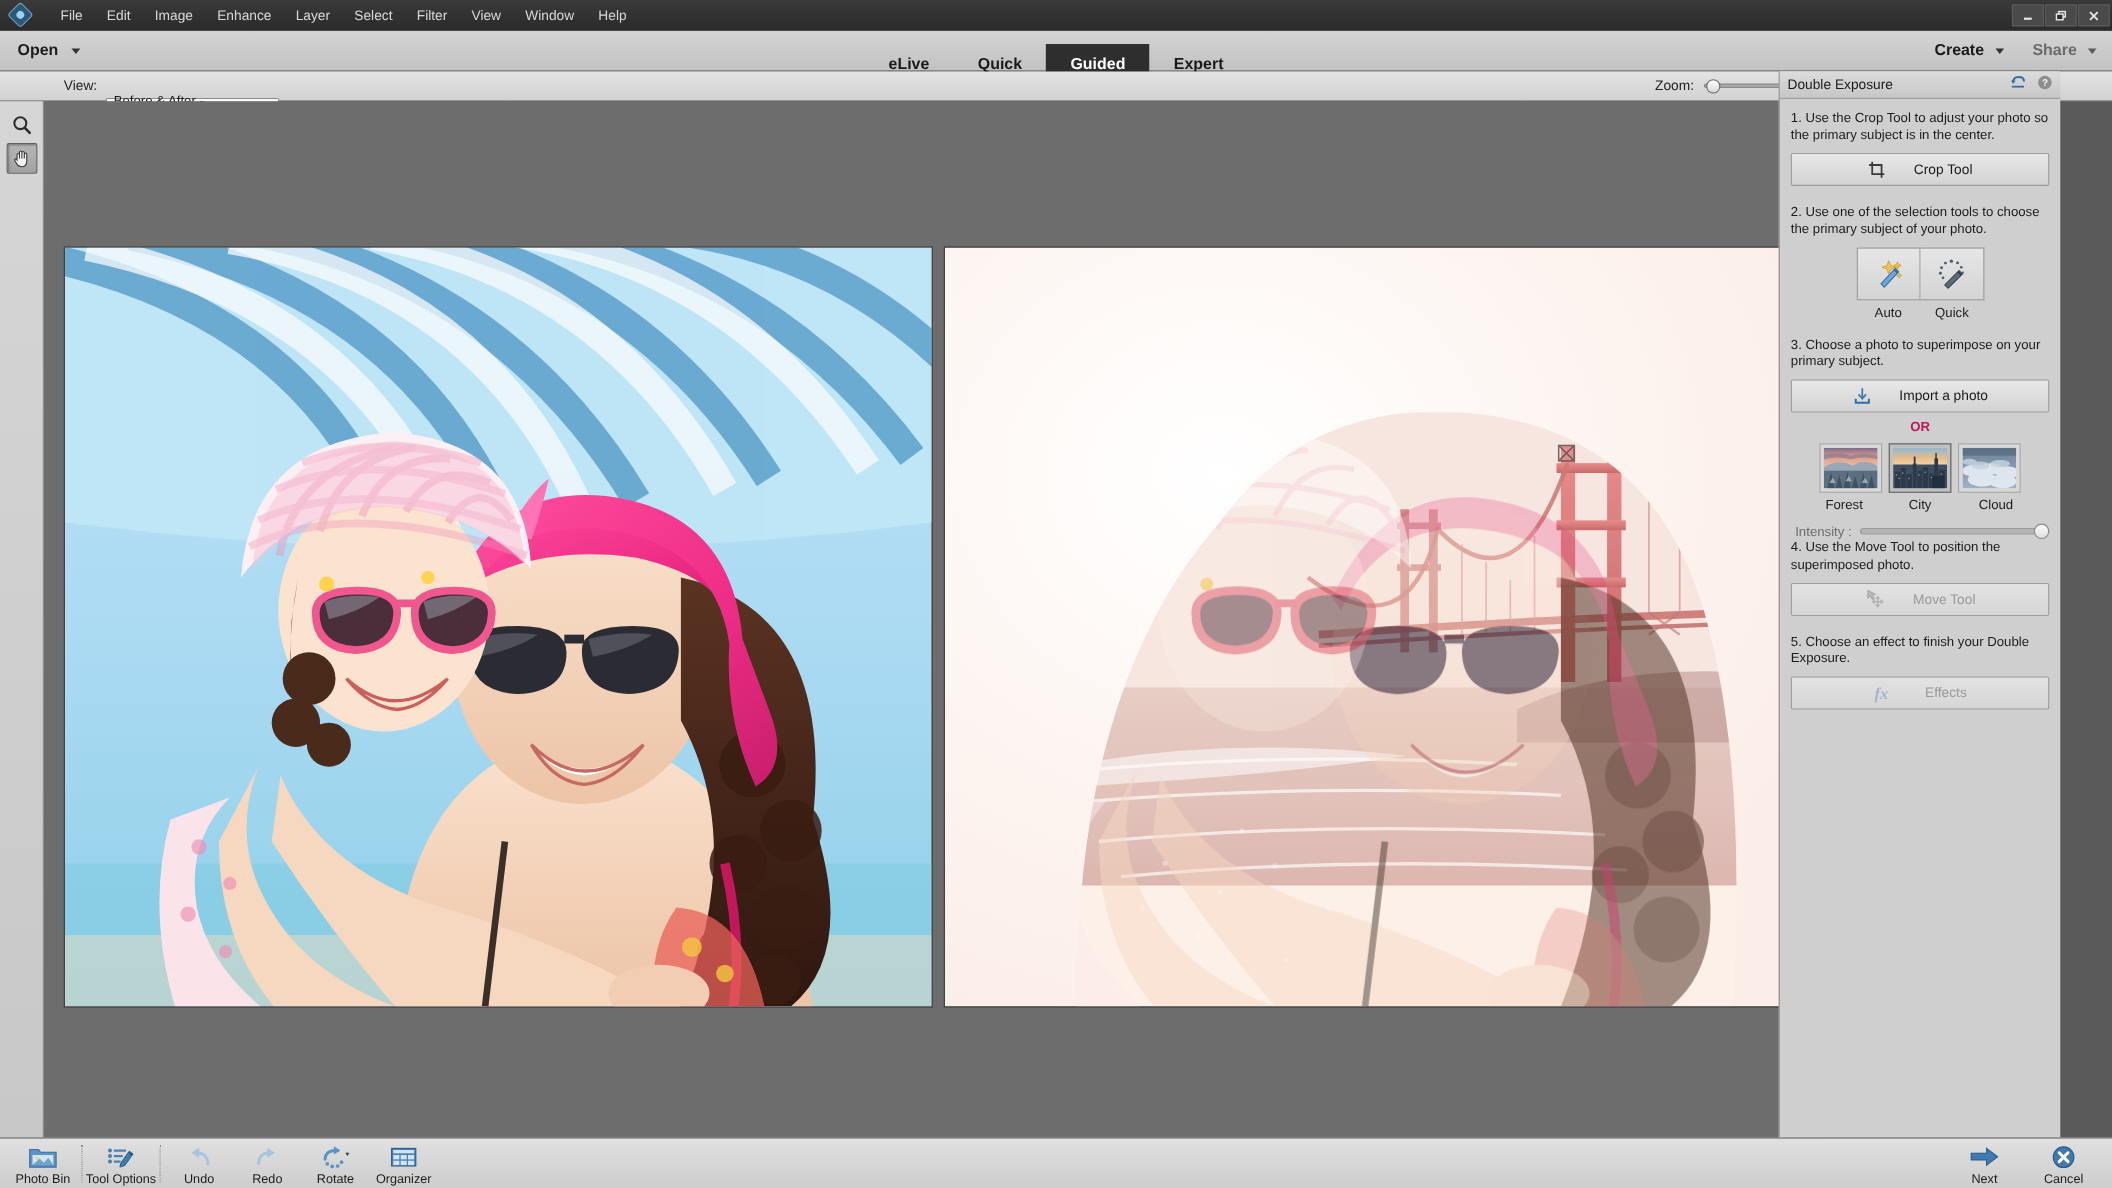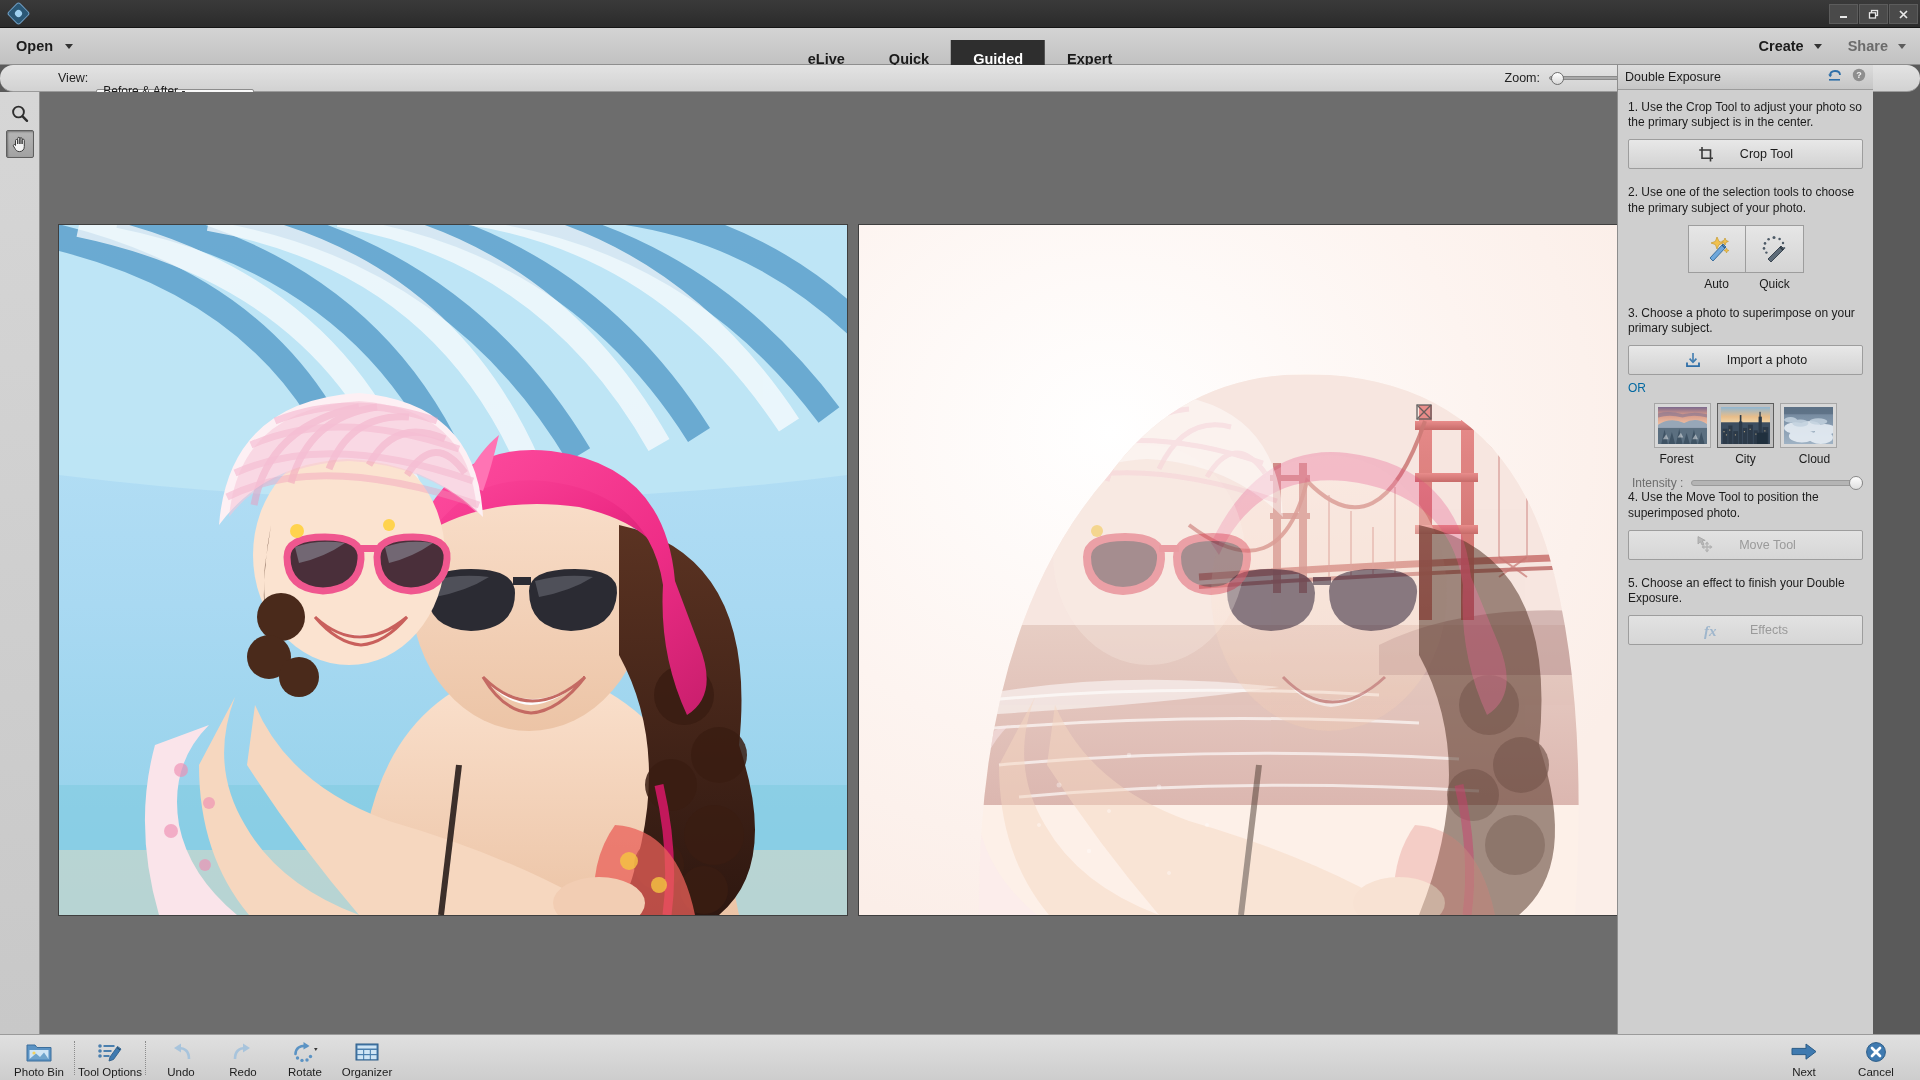--- a/index.html
+++ b/index.html
@@ -81,21 +81,21 @@
   }
   .trbtn { display: flex; align-items: center; gap: 10px; font-size: 14.5px; font-weight: bold; cursor: default; }
   .trbtn.dark { color: #1b1b1b; }
   .trbtn.gray { color: #6b6b6b; }
 
   
   .optionsbar {
     position: absolute; left: 0; top: 65px; width: 1920px; height: 27px;
     background: linear-gradient(#e3e3e3, #d2d2d2);
     border-bottom: 1px solid #9a9a9a;
-    display: flex; align-items: center; border-radius: 13px;
+    display: flex; align-items: center;
   }
   .viewgroup { display: flex; align-items: center; gap: 8px; margin-left: 58px; }
   .viewlabel { font-size: 12.5px; color: #222; }
   .viewselect {
     display: flex; align-items: center; justify-content: space-between;
     width: 158px; height: 19px; padding: 0 6px;
     background: linear-gradient(#fafafa, #dcdcdc);
     border: 1px solid #8d8d8d; border-radius: 2px;
     font-size: 12px; color: #1b1b1b; cursor: default; margin-top: 40px;
   }
@@ -174,21 +174,21 @@
   .seltools { display: flex; justify-content: center; gap: 0; margin-bottom: 4px; }
   .seltool {
     width: 58px; height: 48px;
     background: linear-gradient(#e6e6e6, #d4d4d4);
     border: 1px solid #9d9d9d;
     display: flex; align-items: center; justify-content: center; cursor: default;
   }
   .seltool + .seltool { border-left: none; }
   .sellabels { display: flex; justify-content: center; gap: 0; margin-bottom: 15px; }
   .sellabel { width: 58px; text-align: center; font-size: 12px; color: #1c1c1c; }
-  .or-row { text-align: left; font-size: 12px; color: #0369a1; margin: 2px 0 8px; }
+  .or-row { text-align: center; font-size: 12px; color: #be185d; margin: 2px 0 8px; font-weight: bold; }
   .thumbs { display: flex; justify-content: center; gap: 6px; }
   .thumb-wrap {
     width: 57px; height: 45px; padding: 3px;
     background: #d8d8d8; border: 1px solid #a6a6a6; cursor: default;
   }
   .thumb-wrap.selected { border: 1px solid #5d5d5d; background: #c0c0c0; }
   .thumb { width: 100%; height: 100%; position: relative; overflow: hidden; }
   .thlabels { display: flex; justify-content: center; gap: 6px; margin: 4px 0 10px; }
   .thlabel { width: 63px; text-align: center; font-size: 12px; color: #1c1c1c; }
   .intensity-row { display: flex; align-items: center; gap: 8px; padding-left: 4px; }
@@ -220,20 +220,32 @@
   .tbright .tbitem { width: 64px; }
 </style>
 </head>
 <body>
 
 <div class="app">
 
   <div class="titlebar">
     <div class="app-logo">
       <div class="logo-dia"></div>
+    </div>
+    <div class="menubar">
+      <div class="mi">File</div>
+      <div class="mi">Edit</div>
+      <div class="mi">Image</div>
+      <div class="mi">Enhance</div>
+      <div class="mi">Layer</div>
+      <div class="mi">Select</div>
+      <div class="mi">Filter</div>
+      <div class="mi">View</div>
+      <div class="mi">Window</div>
+      <div class="mi">Help</div>
     </div>
     <div class="wincontrols">
       <div class="wc">
         <svg width="11" height="11" viewBox="0 0 11 11">
             <rect x="2" y="7" width="7" height="2" fill="#e8e8e8"></rect>
           </svg>
       </div>
       <div class="wc">
         <svg width="12" height="11" viewBox="0 0 12 11">
           <rect x="3.5" y="1.5" width="6" height="5" fill="none" stroke="#e8e8e8" stroke-width="1.3"></rect>

